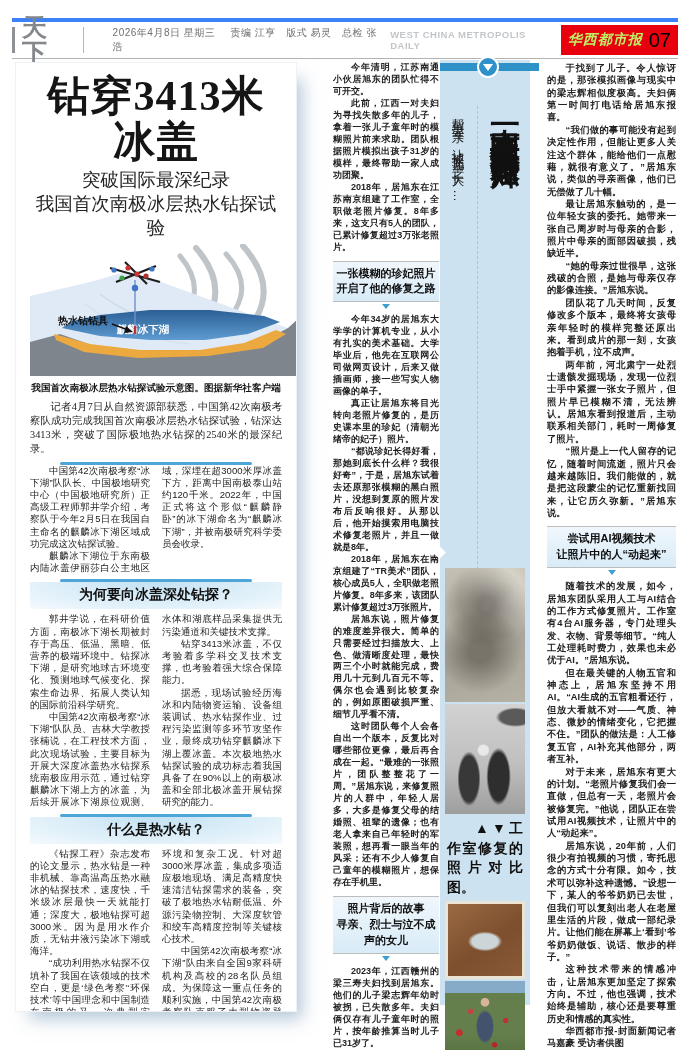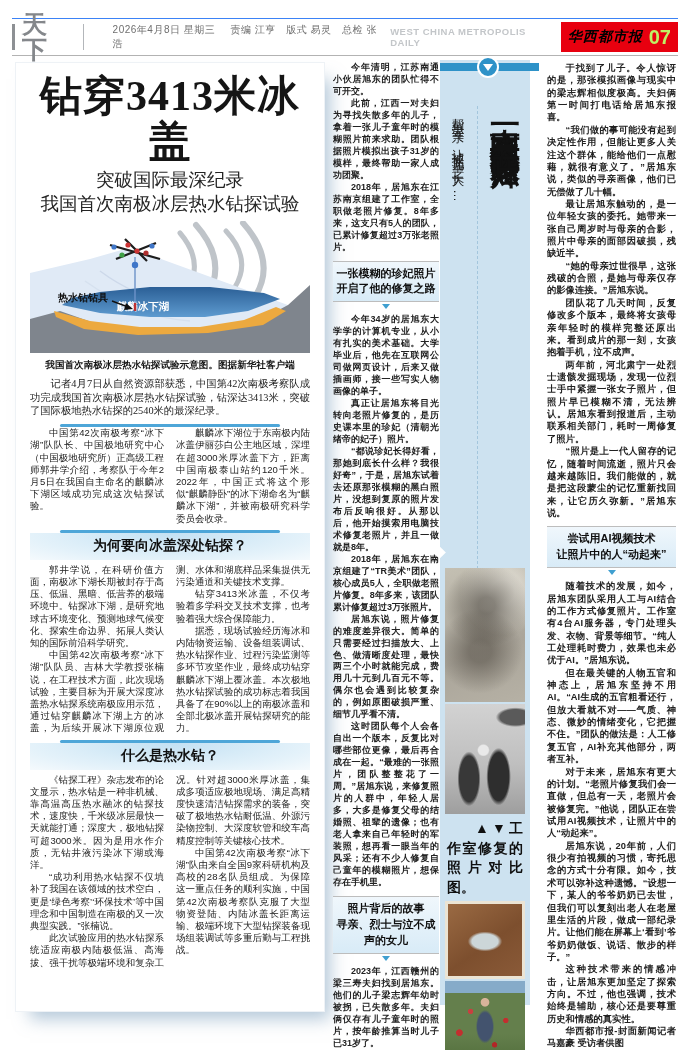--- a/index.html
+++ b/index.html
@@ -1,35 +1,35 @@
 <!DOCTYPE html>
 <html><head>
 <meta charset="utf-8">
 <style>
   html,body{margin:0;padding:0;background:#e9e9e9;}
   .page{position:relative;width:690px;height:1050px;background:#ffffff;overflow:hidden;
         font-family:"Liberation Sans","DejaVu Sans",sans-serif;color:#222;}
   
   .masthead{position:absolute;left:12px;right:12px;top:18px;height:36px;
-            border-top:1px solid #3b82f6;border-bottom:1px solid #b3b3b3;
+            border-top:4px solid #3b82f6;border-bottom:1px solid #b3b3b3;
             display:flex;align-items:center;}
   .section-box{display:flex;align-items:center;height:28px;}
   .vbar-l{width:3px;height:26px;background:#8d9094;margin-right:7px;}
   .vbar-r{width:1px;height:26px;background:#b3b6ba;margin-left:7px;}
   .section-label{font-size:25px;font-weight:700;color:#84878b;letter-spacing:3px;line-height:1;}
   .dateline{margin-left:29px;font-size:10px;color:#6f6f6f;letter-spacing:.5px;}
   .dateline span{margin-right:12px;}
   .spacer{flex:1;}
   .masthead-en{font-size:9.5px;font-weight:700;color:#c3c6c9;letter-spacing:.5px;margin-right:7px;}
   .logo{background:#e8000f;height:30px;display:flex;align-items:center;padding:0 7px;}
   .logo-cn{font-family:"Liberation Serif","DejaVu Serif",serif;font-style:italic;font-weight:700;
-           color:#000000;font-size:14px;letter-spacing:1px;margin-right:6px;white-space:nowrap;}
-  .logo-num{color:#bef264;font-weight:700;font-size:20px;line-height:1;}
-  
-  .left-article{position:absolute;left:15px;top:62px;width:310px;height:950px;box-sizing:border-box;
+           color:#bef264;font-size:14px;letter-spacing:1px;margin-right:6px;white-space:nowrap;}
+  .logo-num{color:#000000;font-weight:400;font-size:20px;line-height:1;}
+  
+  .left-article{position:absolute;left:15px;top:62px;width:282px;height:950px;box-sizing:border-box;
       background:#fff;border:1px solid #eef2f6;padding:6px 14px 8px;overflow:hidden;
       box-shadow:10px 12px 16px -5px rgba(105,145,180,.5);}
   .headline{font-family:"Liberation Serif","DejaVu Serif",serif;font-size:42px;font-weight:700;
       text-align:center;color:#151515;margin:4px 0 3px;line-height:1.1;letter-spacing:1px;}
   .subhead{font-size:18.5px;text-align:center;color:#242424;line-height:1.28;}
   .diagram-wrap{margin-top:5px;}
   .diagram-caption{font-family:"Liberation Serif","DejaVu Serif",serif;font-weight:700;
       font-size:9.6px;text-align:center;color:#161616;margin:2px 0 5px;}
   .lede{font-family:"Liberation Serif","DejaVu Serif",serif;font-size:10.3px;line-height:1.34;
       text-align:justify;text-indent:2em;color:#1d1d1d;margin:0 0 6px;}

